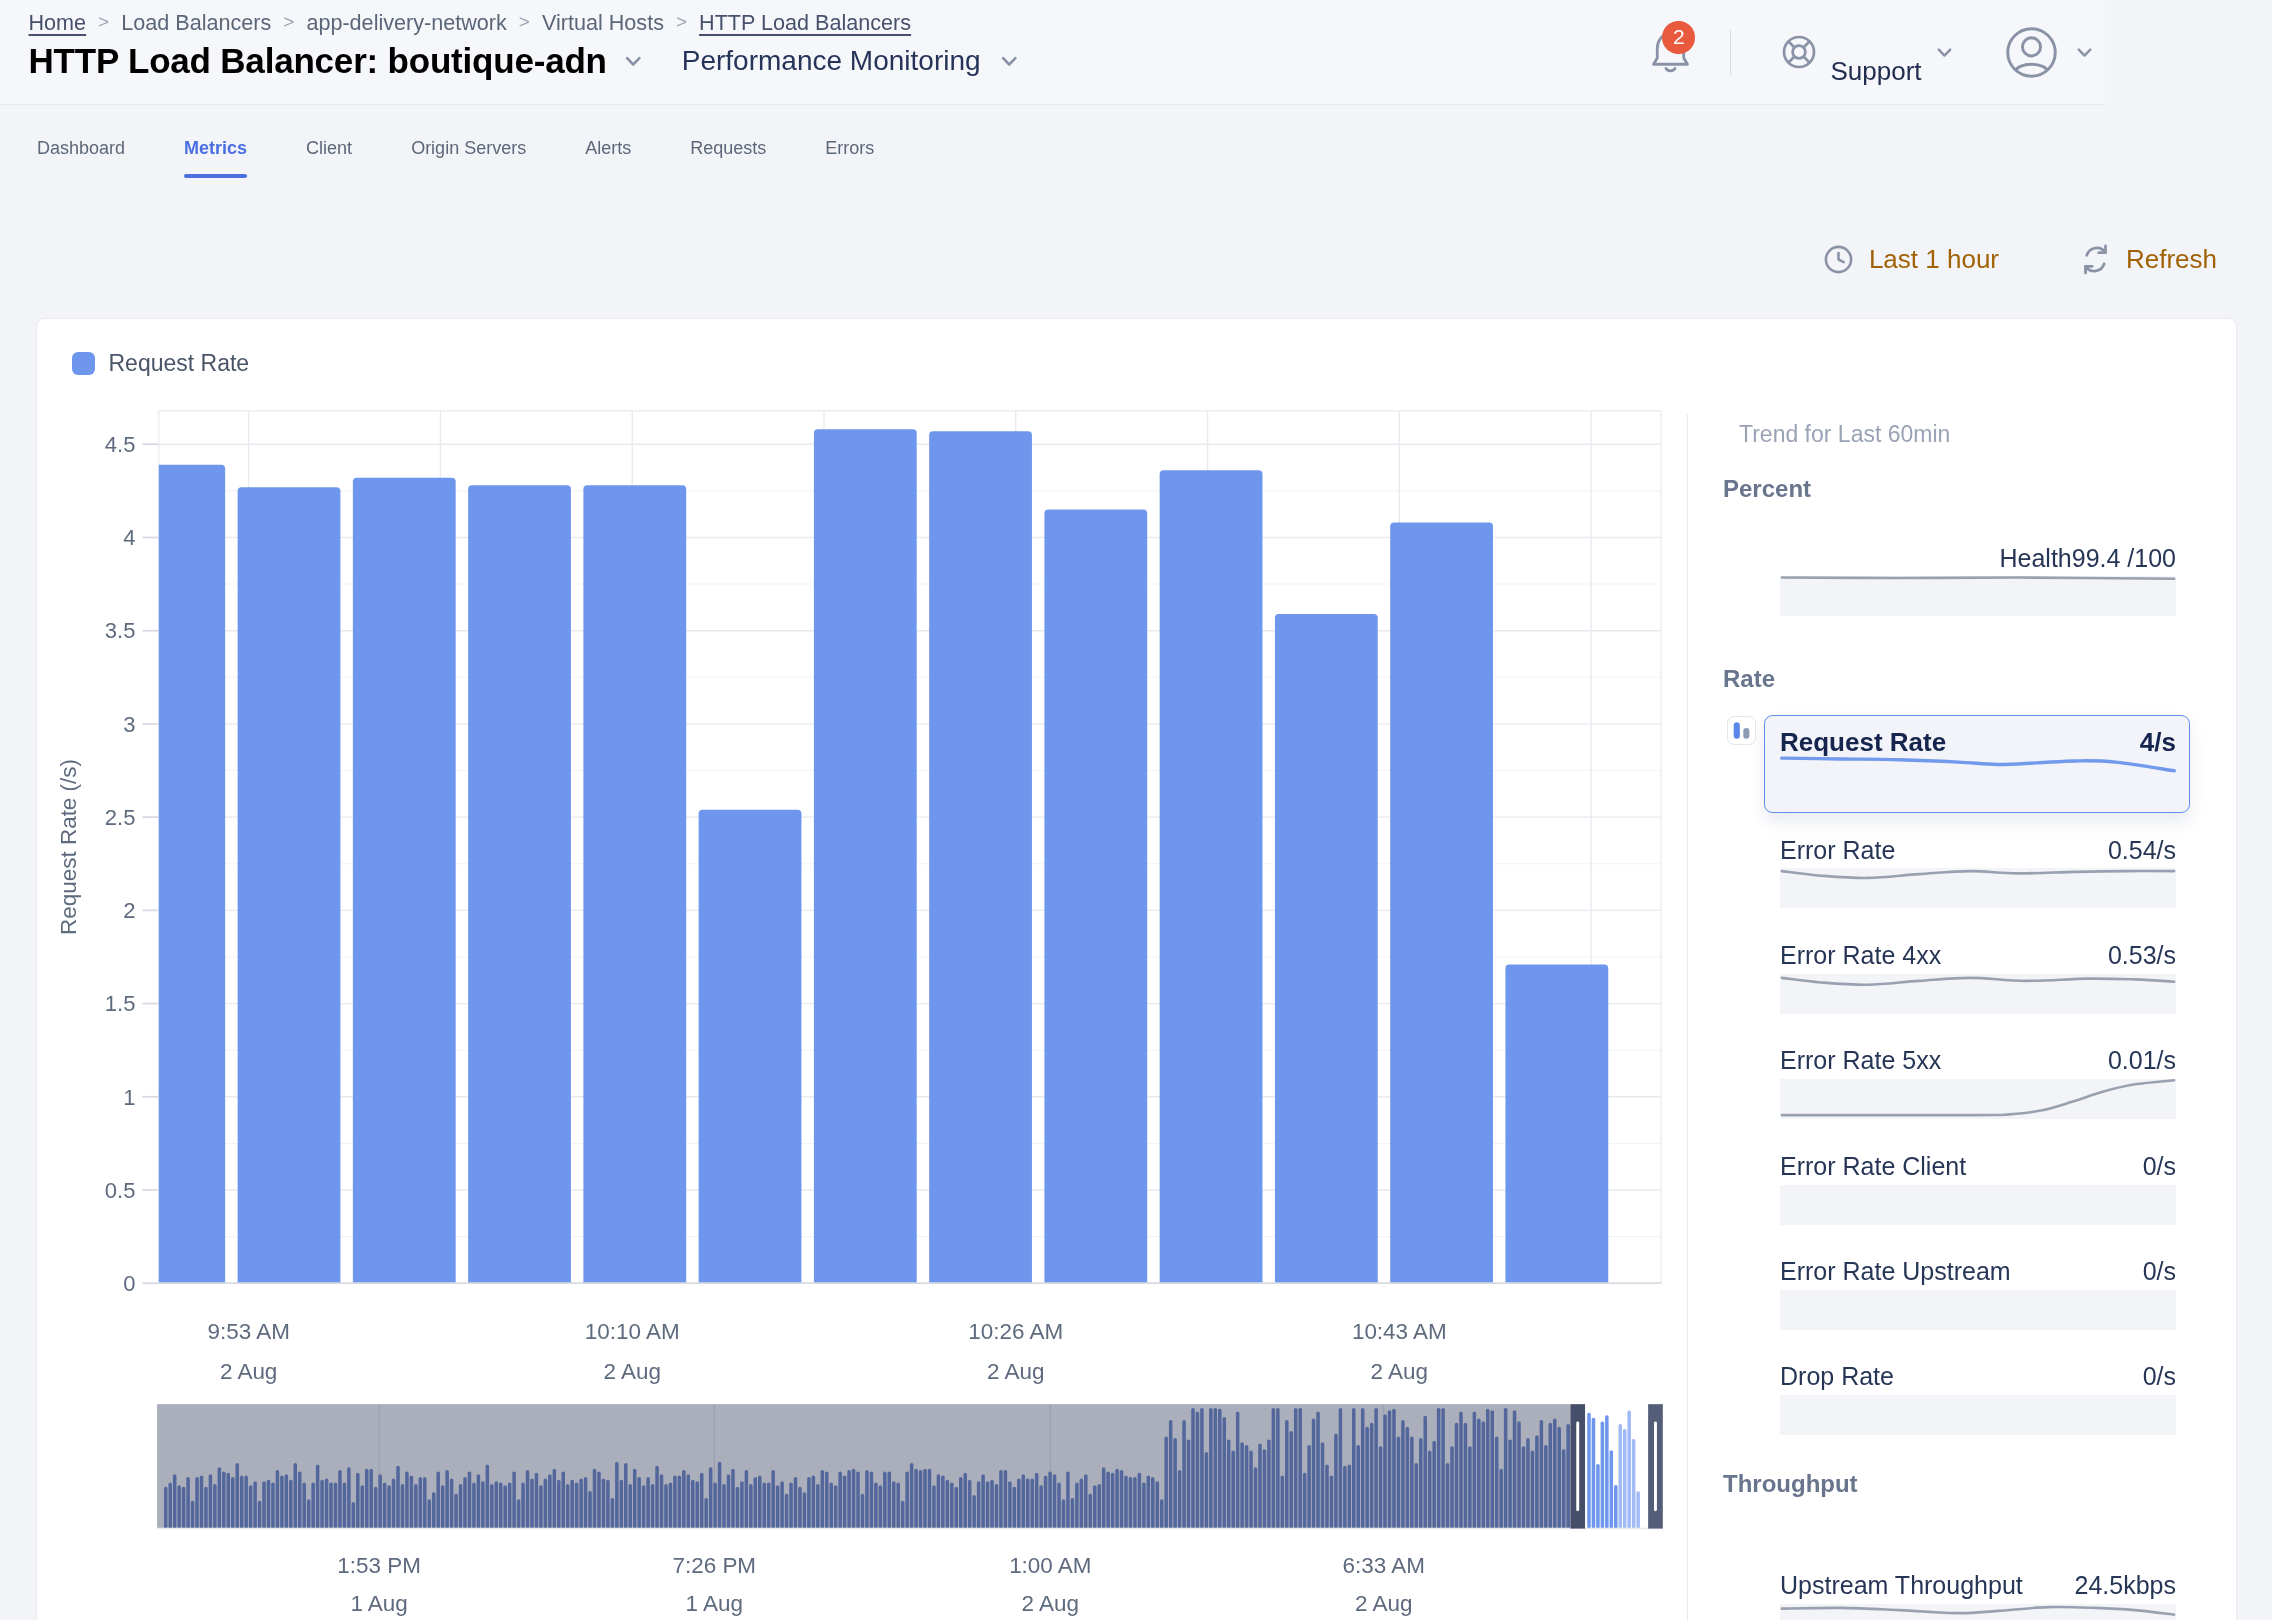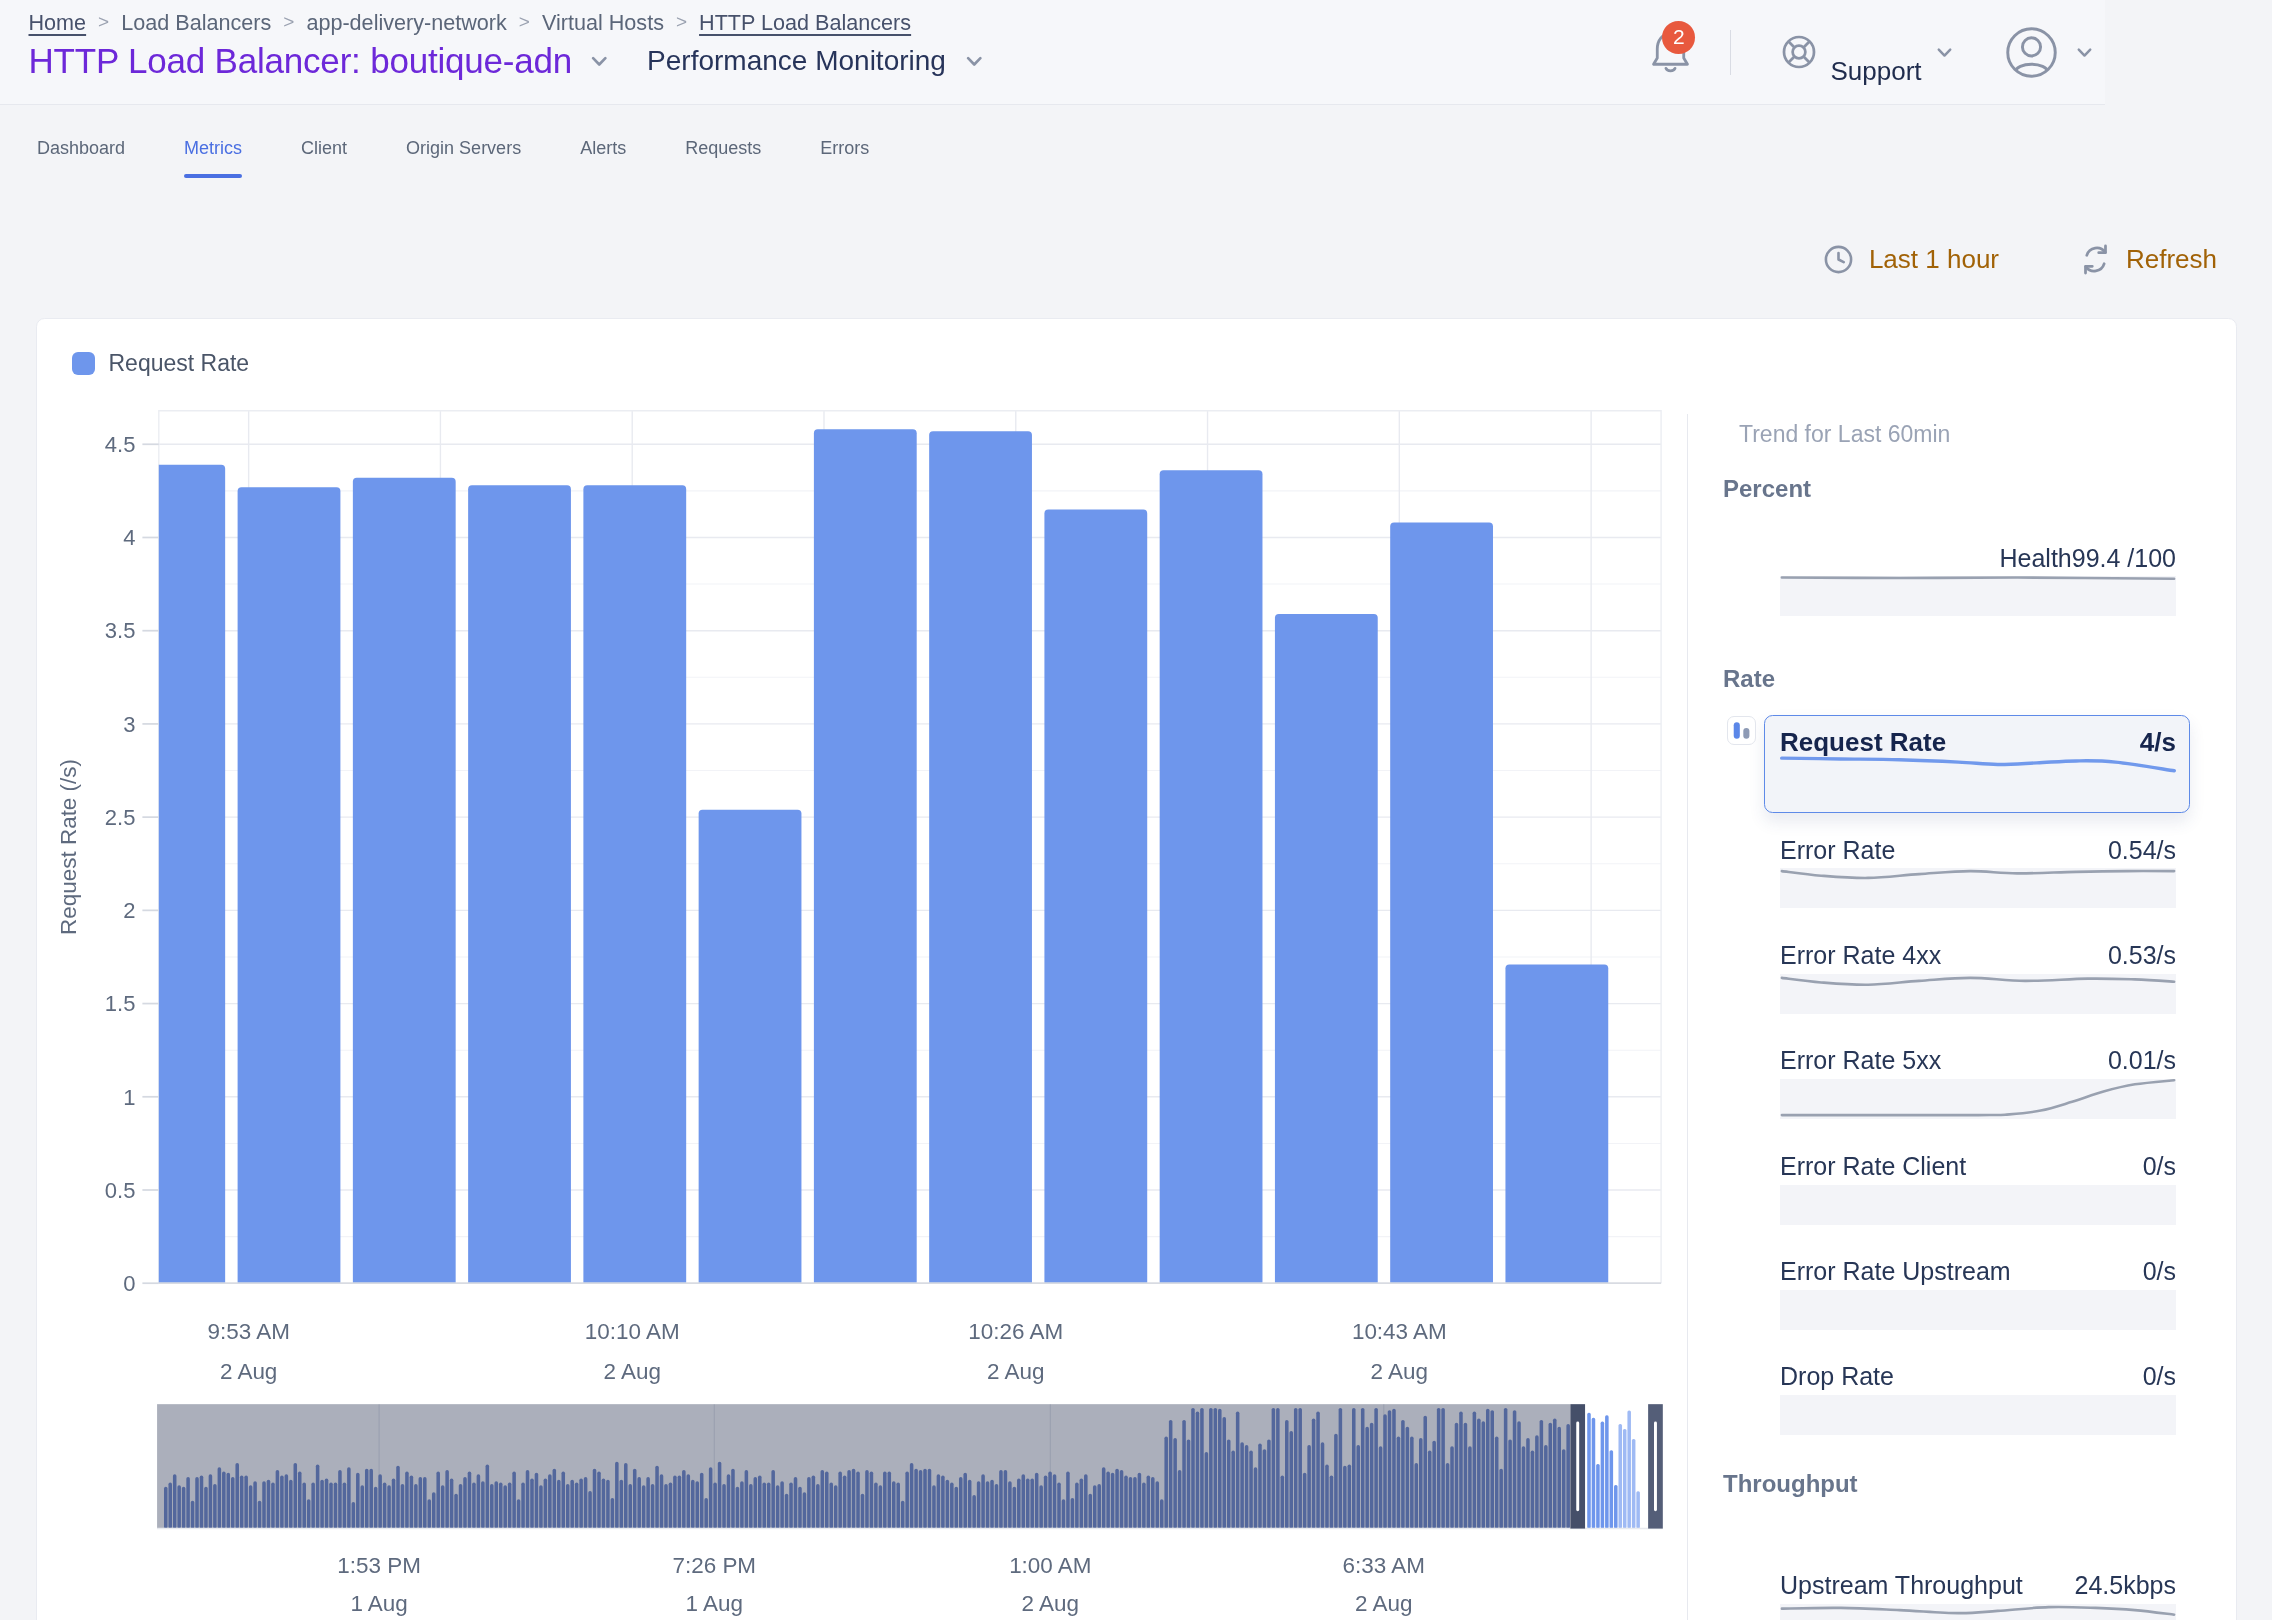--- a/index.html
+++ b/index.html
@@ -6,34 +6,34 @@
   html,body { width:2273px; height:1620px; overflow:hidden; }
   body { position:relative; background:#f3f4f7; font-family:"Liberation Sans", sans-serif; color:#22304f; }
 
   
   .top-band { position:absolute; left:0; top:0; width:2105px; height:105px; background:#f6f7fa; border-bottom:0.9px solid #e6e8ee; }
   .breadcrumb { position:absolute; left:28.5px; top:10.4px; display:flex; align-items:center; gap:12px; font-size:21.6px; color:#5b6679; }
   .breadcrumb .crumb { white-space:nowrap; }
   .breadcrumb .crumb.underlined { color:#47516b; text-decoration:underline; text-underline-offset:4.3px; }
   .breadcrumb .sep { color:#9aa1b0; font-size:19px; transform:translateY(-0.9px); }
   .title-row { position:absolute; left:28.5px; top:41px; display:flex; align-items:center; }
-  .page-title { font-size:35px; font-weight:400; color:#6d28d9; letter-spacing:-0.2px; }
+  .page-title { font-size:35px; font-weight:700; color:#000000; letter-spacing:-0.2px; }
   .view-select { font-size:28px; font-weight:500; color:#27345a; }
   .right-tools { position:absolute; right:10.4px; top:21px; display:flex; align-items:center; height:62px; }
   .bell-wrap { position:relative; width:45px; height:52px; margin-right:36px; }
   .badge { position:absolute; right:-1.7px; top:-5.2px; min-width:33px; height:33px; border-radius:16.4px; background:#e8593e; color:#fff; font-size:21px; font-weight:500; display:flex; align-items:center; justify-content:center; }
   .vdiv { width:0.9px; height:45px; background:#d9dce4; margin-right:48px; }
   .support-group { display:flex; align-items:center; gap:12px; margin-right:48px; }
   .support-label { font-size:26px; font-weight:500; color:#1f2c4d;margin-top:39px; }
   .user-group { display:flex; align-items:center; gap:14px; }
 
   
   .tabs { position:absolute; left:37px; top:138px; display:flex; gap:59px; }
   .tab { position:relative; font-size:18px; color:#5c6779; padding-bottom:19px; cursor:pointer; white-space:nowrap; }
-  .tab.active { color:#4a6fe2; font-weight:400; }
+  .tab.active { color:#4a6fe2; font-weight:700; }
   .tab.active::after { content:""; position:absolute; left:0; right:0; bottom:0; height:4.3px; border-radius:2.6px; background:#4a6fe2; }
 
   
   .toolbar-group { position:absolute; top:235px; height:48px; display:flex; align-items:center; gap:14px; }
   .toolbar-label { font-size:26px; font-weight:500; color:#a16207; white-space:nowrap; }
   #time-range-group { right:260px; }
   #refresh-group { right:56px; }
 
   
   .card { position:absolute; left:36px; top:318px; width:2201px; height:1330px; background:#ffffff; border:0.9px solid #e9ebf1; border-radius:8.6px; }

